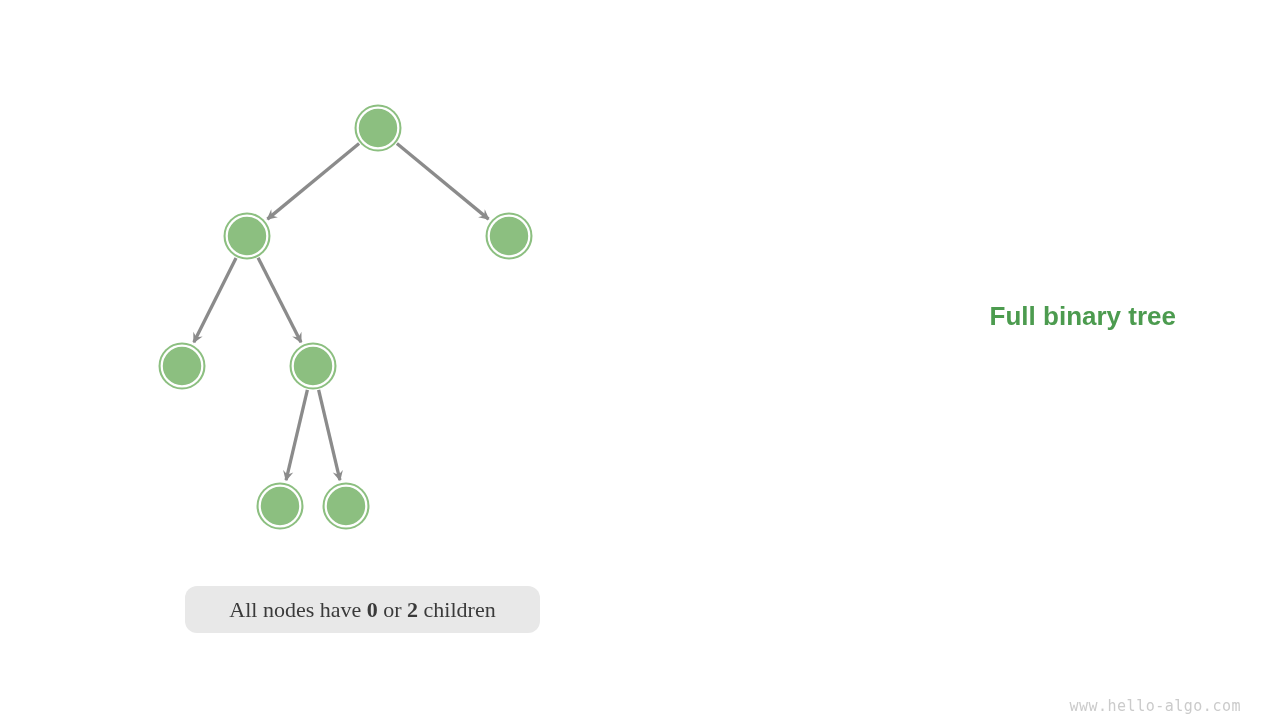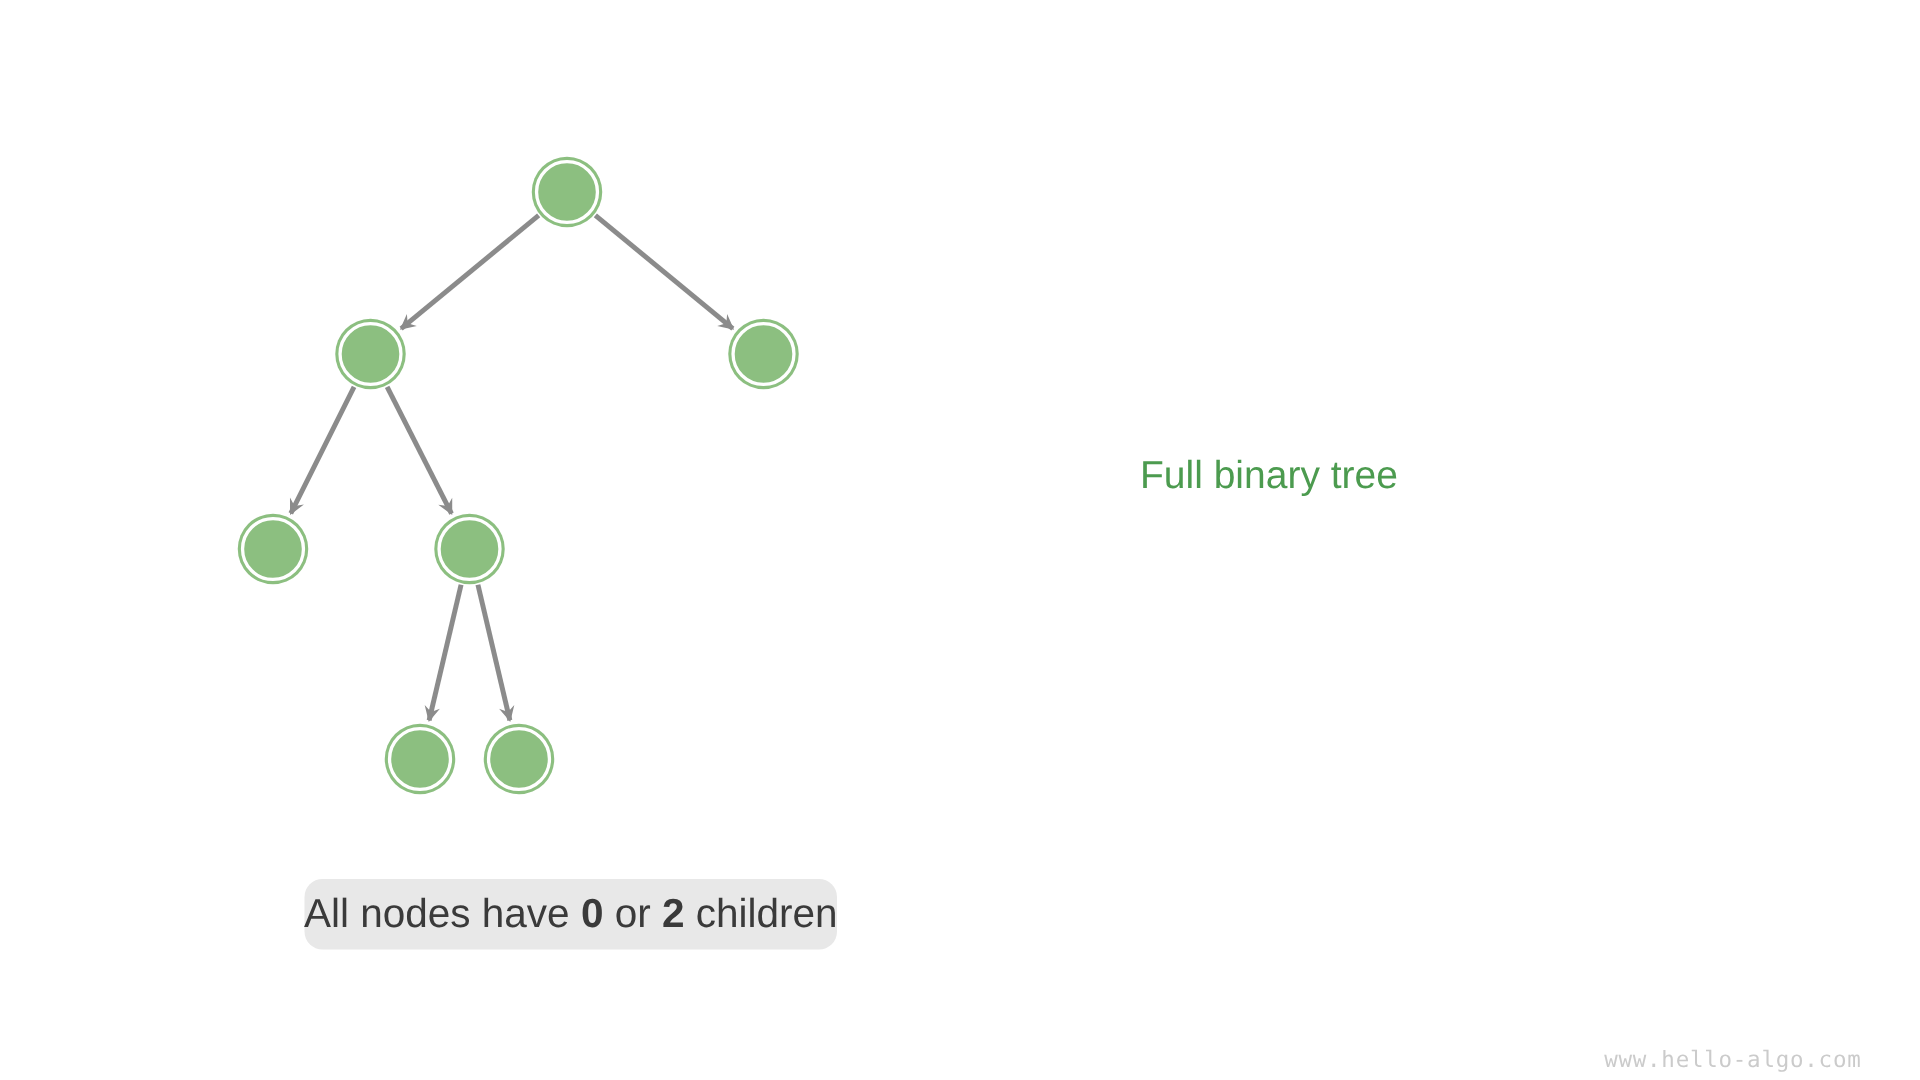--- a/index.html
+++ b/index.html
@@ -21,37 +21,38 @@
   #tree-svg {
     position: absolute;
     left: 0;
     top: 0;
   }
   .diagram-title {
     position: absolute;
     left: 760px;
     top: 301px;
     width: 416px;
-    text-align: left;
+    text-align: right;
     font-size: 26px;
-    font-weight: 400;
+    font-weight: 700;
     letter-spacing: 0px;
   }
   .caption-box {
     position: absolute;
-    left: 203px;
+    left: 185px;
     top: 586px;
     width: 355px;
     height: 47px;
     border-radius: 12px;
     display: flex;
     align-items: center;
     justify-content: center;
-    font-size: 27px;
+    font-size: 22px;
     white-space: pre;
+    font-family: Liberation Serif, serif;
   }
   .caption-box b {
     font-weight: 700;
   }
   .watermark {
     position: absolute;
     right: 39px;
     top: 697px;
     font-family: "DejaVu Sans Mono", monospace;
     font-size: 15px;

